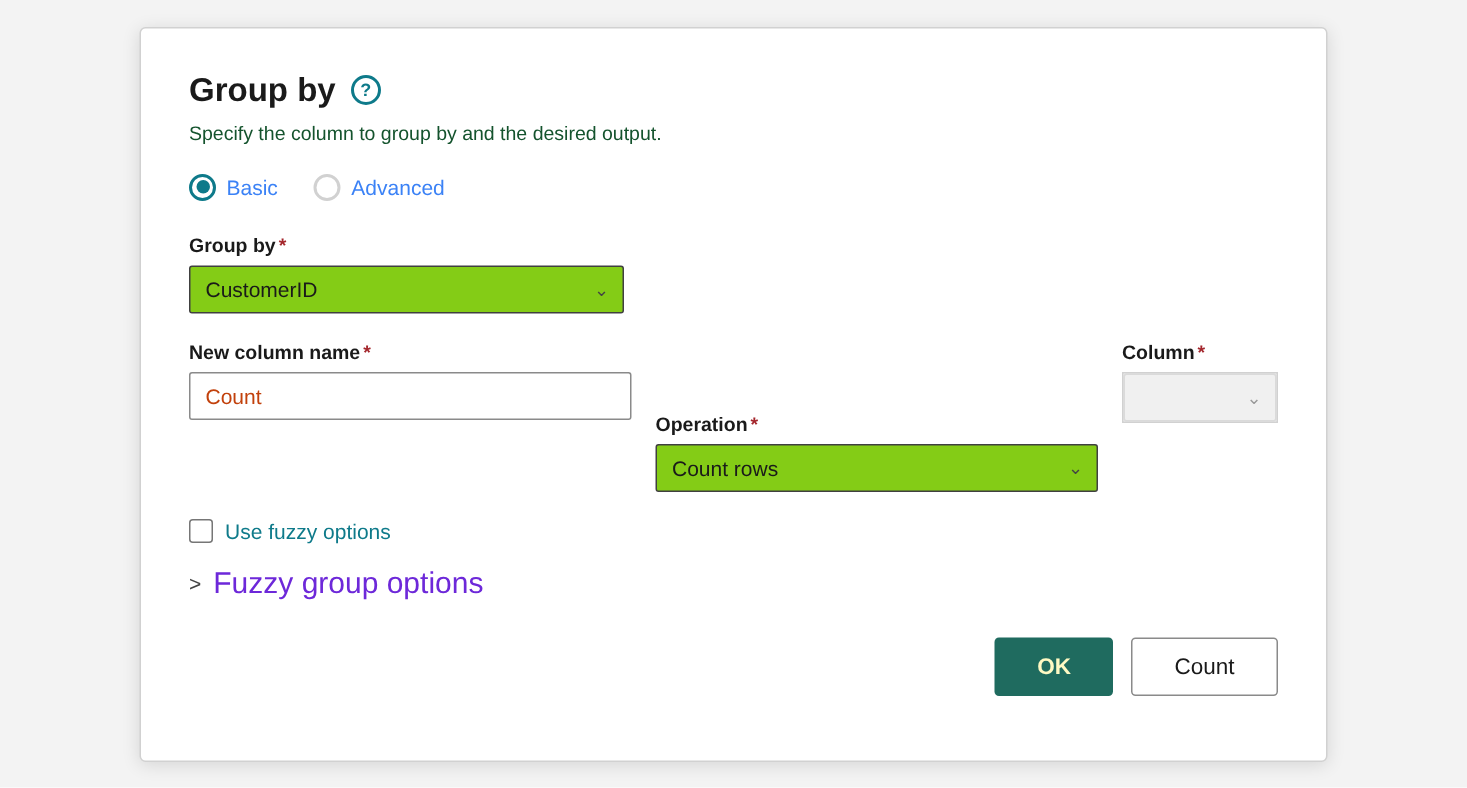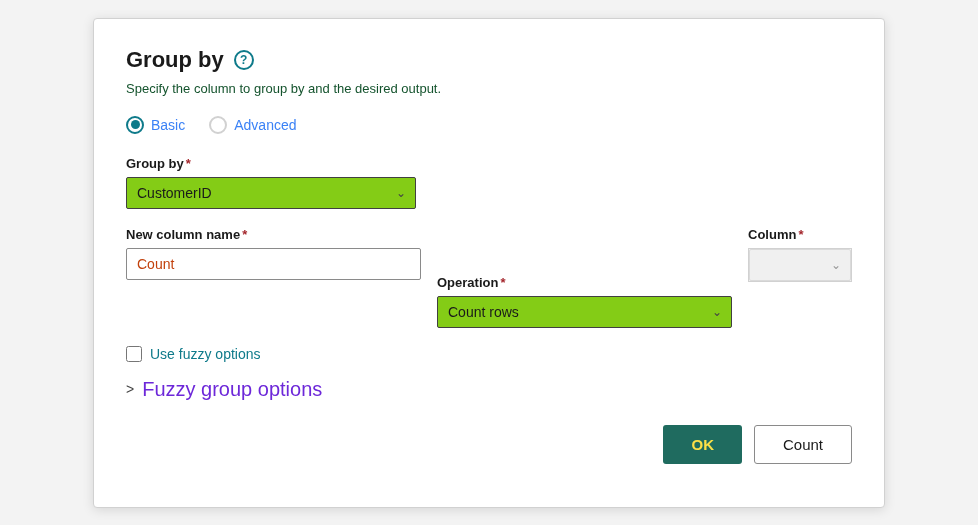--- a/index.html
+++ b/index.html
@@ -236,21 +236,21 @@
 
     .dialog-footer {
       display: flex;
       justify-content: flex-end;
       gap: 12px;
       margin-top: 16px;
     }
 
     .btn-ok {
       background: #1f6b5f;
-      color: #fde047;
+      color: #fef9c3;
       border: none;
       border-radius: 3px;
       padding: 10px 28px;
       font-size: 15px;
       font-weight: 600;
       cursor: pointer;
     }
 
     .btn-cancel {
       background: #ffffff;

